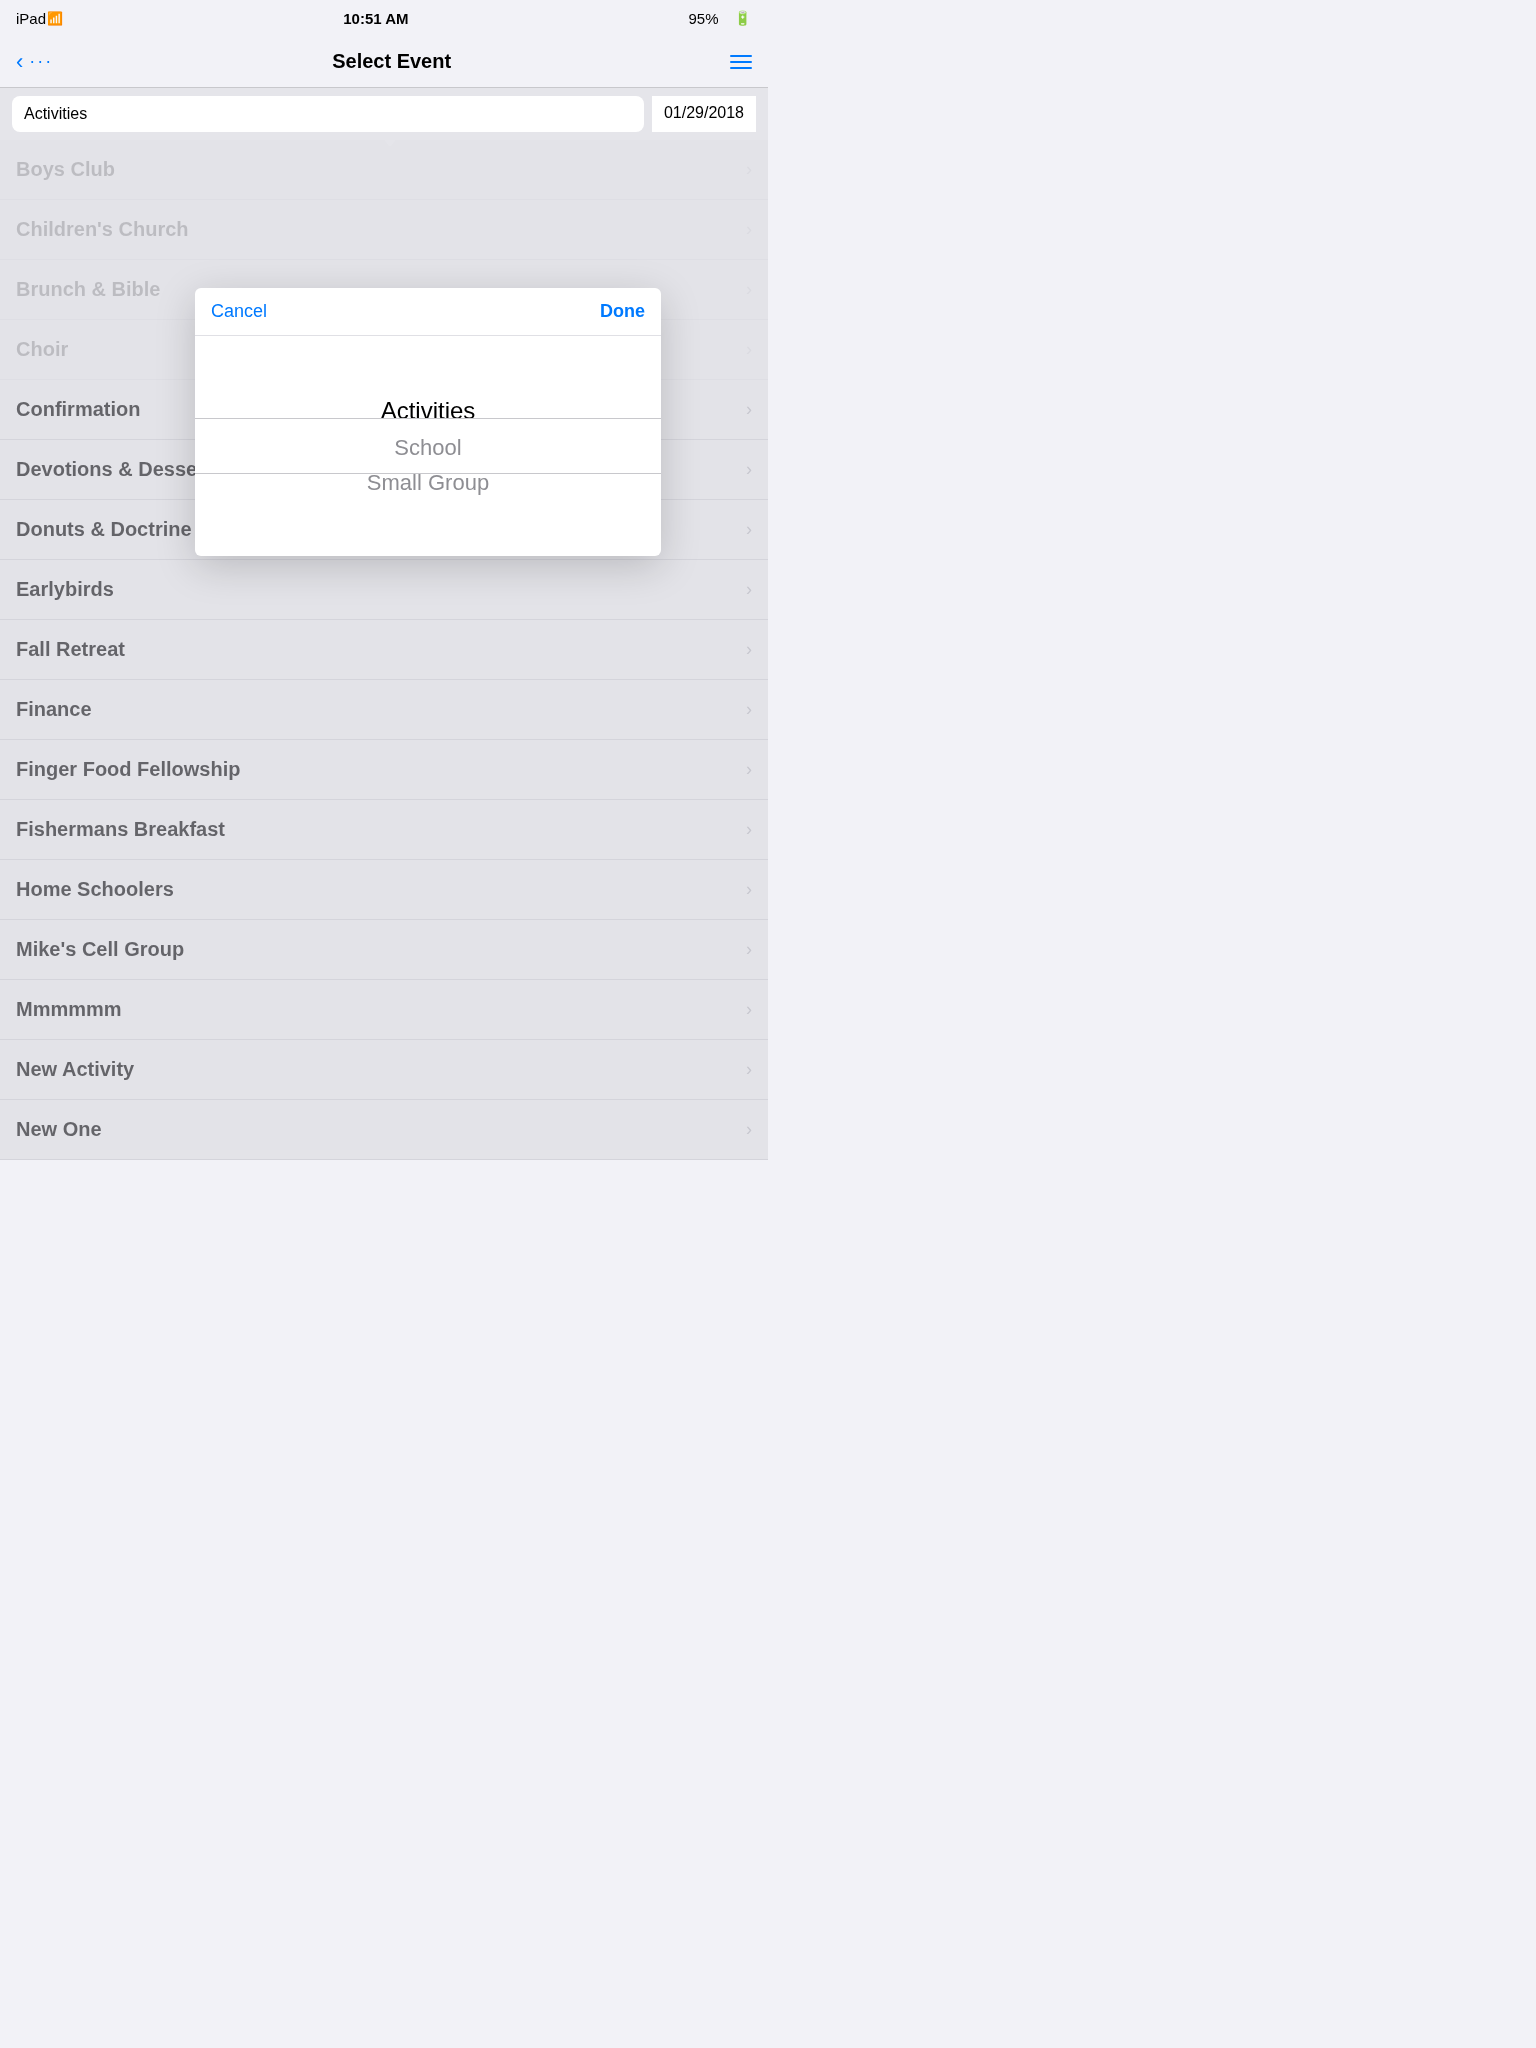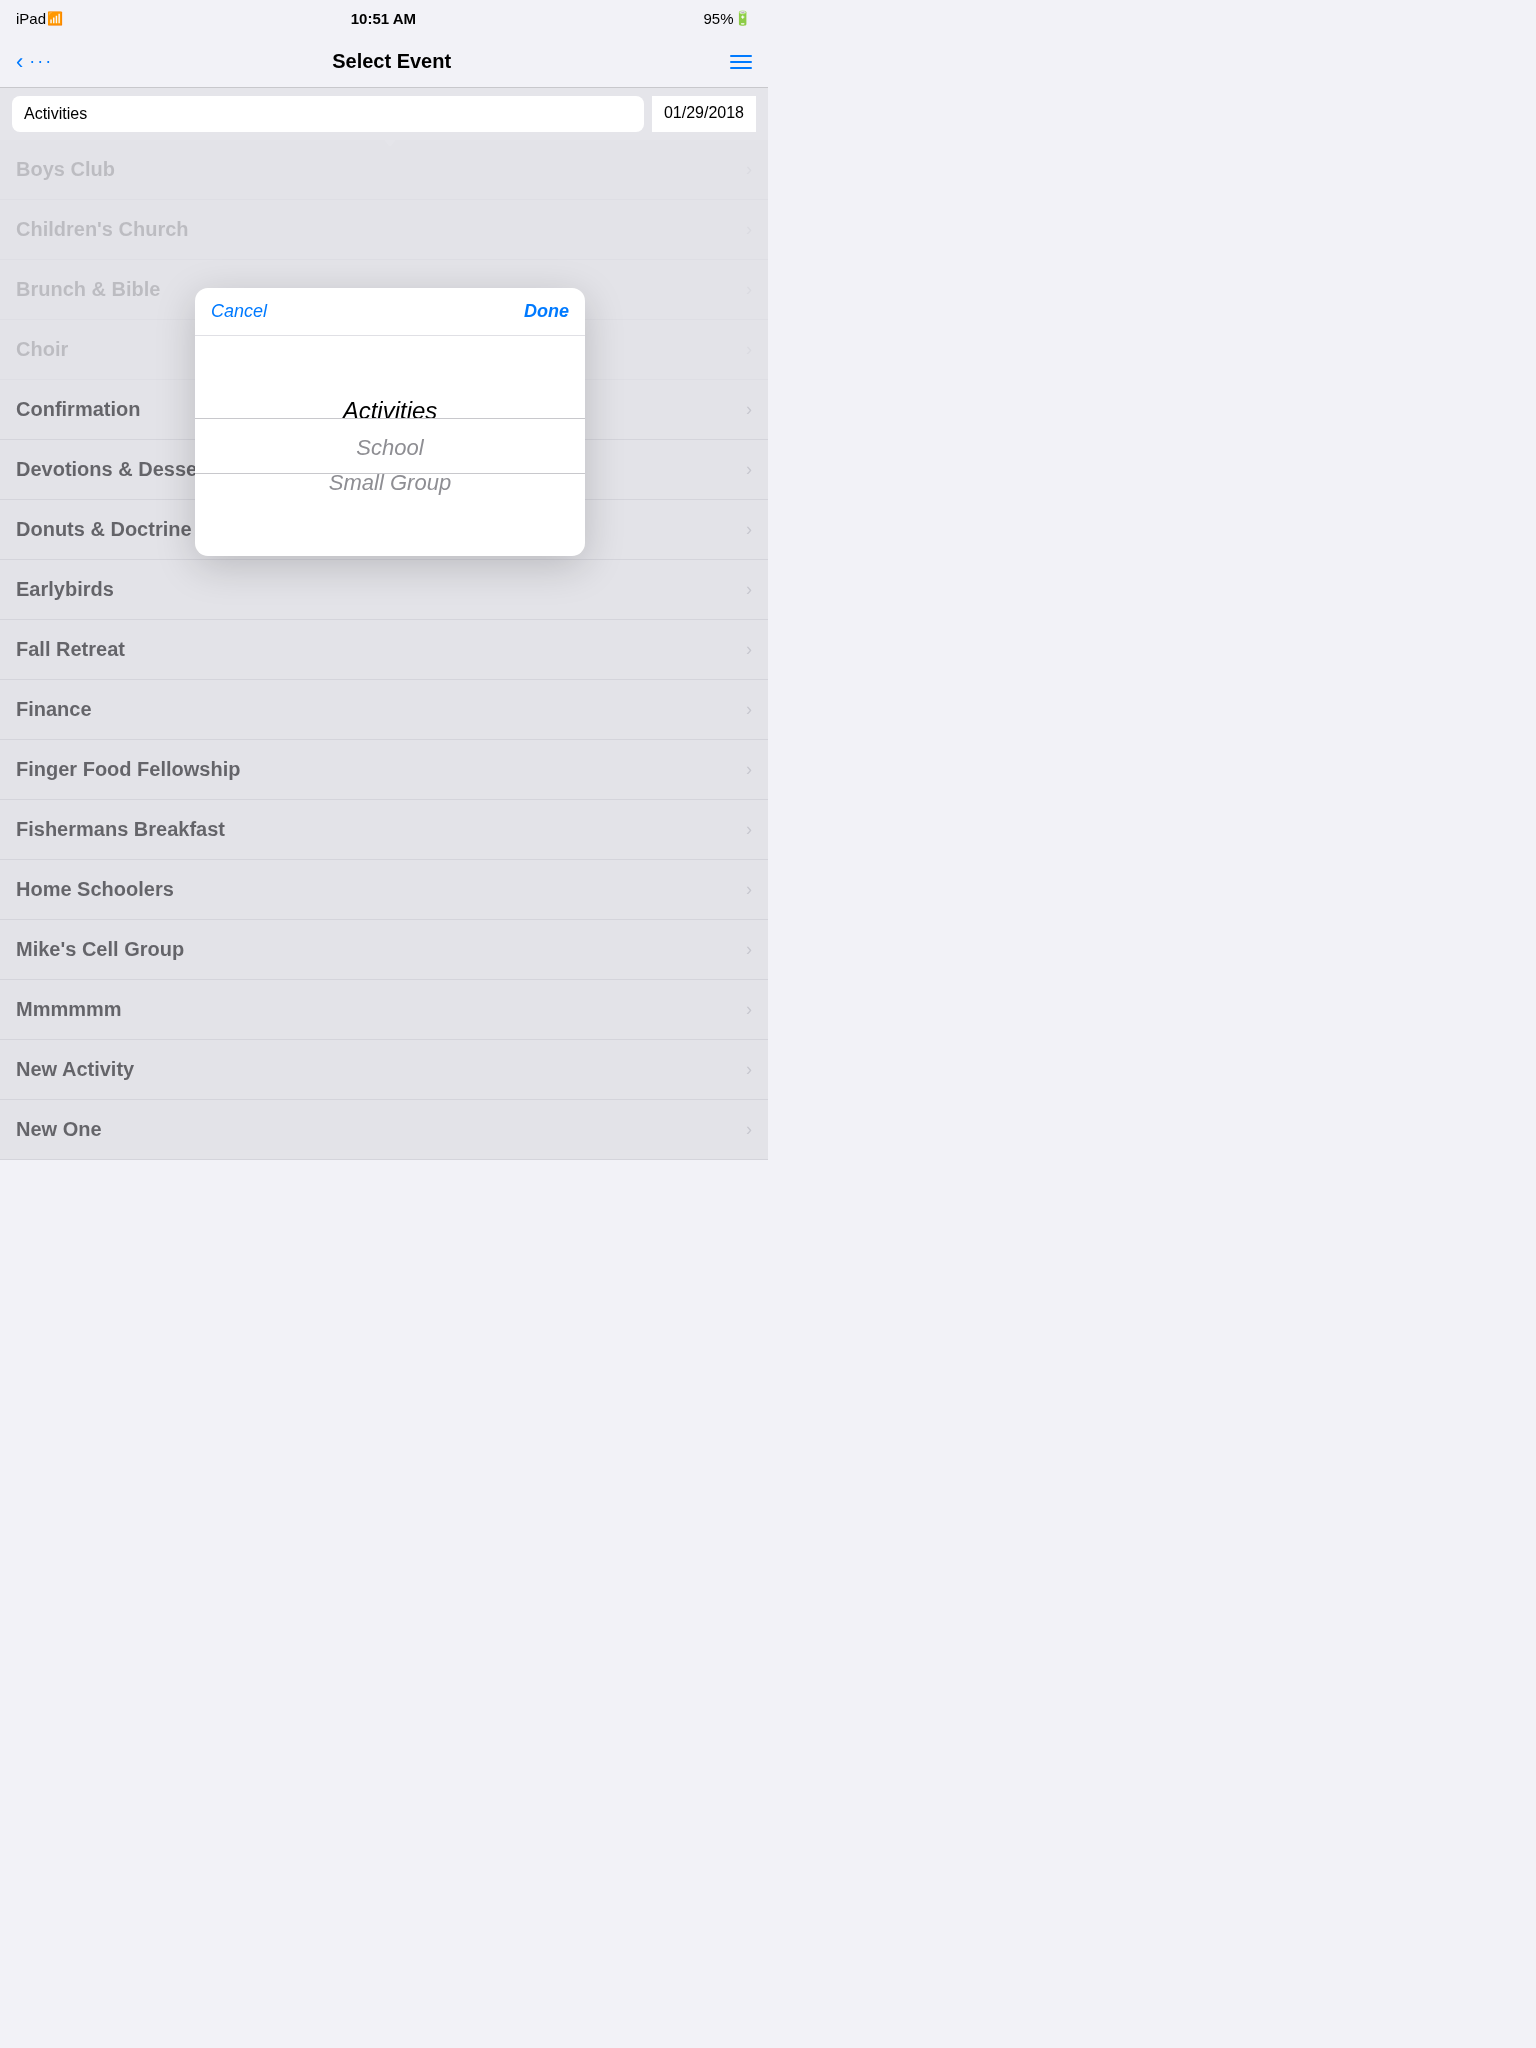--- a/index.html
+++ b/index.html
@@ -16,21 +16,21 @@
     .status-bar {
       display: flex;
       justify-content: space-between;
       align-items: center;
       padding: 6px 16px;
       background: #f2f2f7;
       height: 36px;
     }
     .status-left { display: flex; align-items: center; gap: 1px; font-size: 15px; font-weight: 500; }
     .status-center { font-size: 15px; font-weight: 600; }
-    .status-right { display: flex; align-items: center; gap: 1px; font-size: 15px; }
+    .status-right { display: flex; align-items: center; gap: 16px; font-size: 15px; }
 
     
     .nav-bar {
       display: flex;
       justify-content: space-between;
       align-items: center;
       padding: 8px 16px;
       background: #f2f2f7;
       border-bottom: 1px solid #c8c8cc;
       height: 52px;
@@ -118,27 +118,26 @@
       bottom: 0;
       background: rgba(200, 200, 210, 0.5);
       z-index: 100;
     }
 
     
     .picker-modal {
       position: absolute;
       top: 148px;
       left: 195px;
-      width: 390px;
-      background: #fff;
-      border-radius: 13px;
+      width: 466px;
+      background: #fff;
+      border-radius: 6px;
       z-index: 200;
       box-shadow: 0 10px 40px rgba(0,0,0,0.18);
       overflow: hidden;
-      font-style: italic;
     }
     .picker-toolbar {
       display: flex;
       justify-content: space-between;
       align-items: center;
       padding: 12px 16px;
       border-bottom: 1px solid #e0e0e5;
       height: 48px;
     }
     .picker-cancel {

